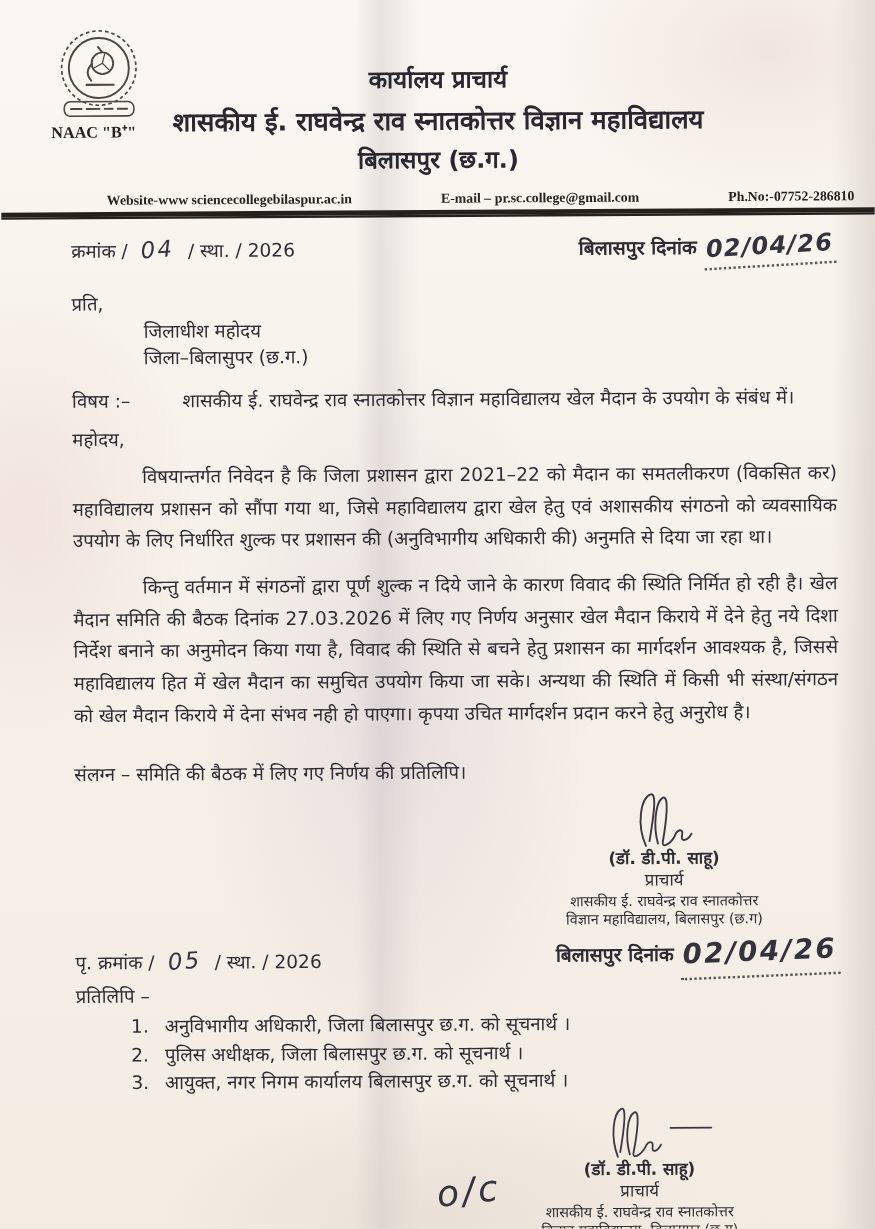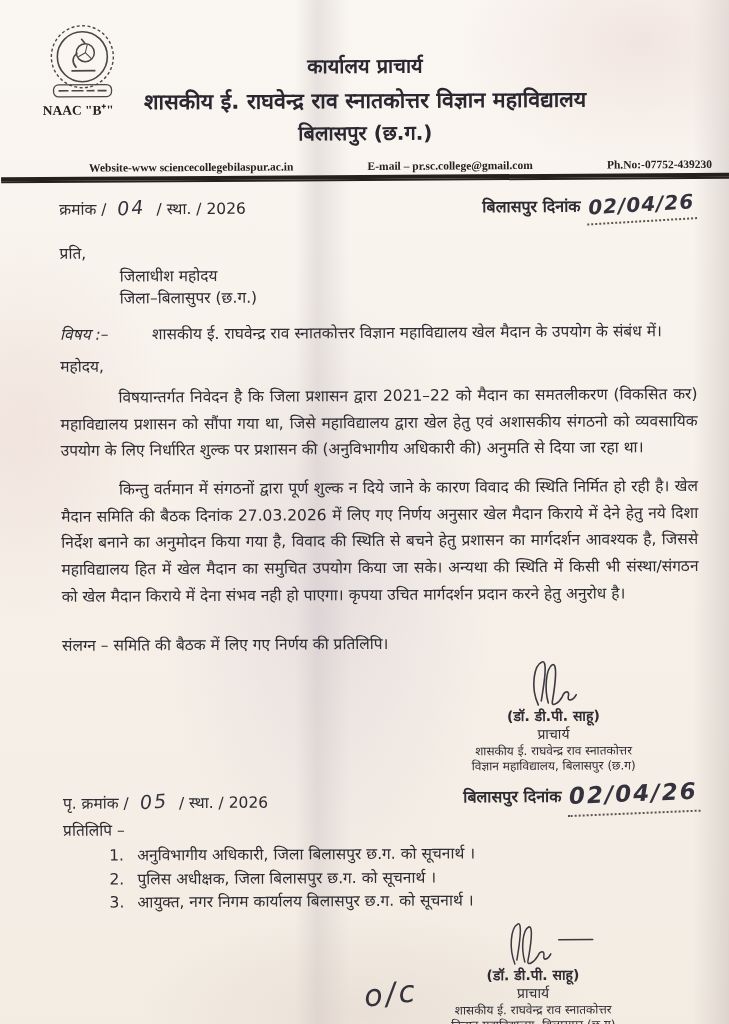--- a/index.html
+++ b/index.html
@@ -50,21 +50,21 @@
   .hand-num { font-size: 19px; letter-spacing: 2px; transform: rotate(-4deg); padding: 0 6px; }
   .hand-date { font-size: 20px; letter-spacing: 1px; transform: rotate(-3deg); border-bottom: 2px dotted #5a554e; padding: 0 2px; }
   .hand-date-big { font-size: 23px; letter-spacing: 2px; transform: rotate(-2deg); border-bottom: 2px dotted #5a554e; padding: 0 2px; }
   .date-line { font-size: 16px; font-weight: bold; }
   .ref-line { font-size: 15.5px; }
 
   .addressee { margin-top: 16px; }
   .addressee-lines { margin-left: 60px; line-height: 1.45; }
 
   .subject-row { display: flex; margin-top: 12px; }
-  .subject-label { flex: 0 0 78px; font-style: italic; }
+  .subject-label { flex: 0 0 78px; }
   .subject-text { flex: 1; padding-left: 14px; text-align: justify; }
 
   .greeting { margin-top: 8px; }
   .para { margin: 6px 0 0; text-align: justify; text-indent: 58px; line-height: 1.72; }
   .para2 { margin-top: 12px; }
   .enclosure { margin-top: 24px; }
 
   
   .sig-block { width: 280px; margin-left: auto; text-align: center; line-height: 1.3; }
   .sig1 { margin-top: 2px; margin-right: 6px; }
@@ -106,21 +106,21 @@
           <path d="M20 67 h10 M33 67 h12 M48 67 h8 M59 67 h9" stroke="#4c473f" stroke-width="1.6"></path>
         </svg>
         <div class="naac">NAAC "B⁺"</div>
       </div>
       <div class="h-office">कार्यालय प्राचार्य</div>
       <div class="h-college">शासकीय ई. राघवेन्द्र राव स्नातकोत्तर विज्ञान महाविद्यालय</div>
       <div class="h-place">बिलासपुर (छ.ग.)</div>
       <div class="contact-row">
         <span>Website-www sciencecollegebilaspur.ac.in</span>
         <span>E-mail – pr.sc.college@gmail.com</span>
-        <span>Ph.No:-07752-439230</span>
+        <span>Ph.No:-07752-286810</span>
       </div>
     </div>
     <div class="rule-double"></div>
 
     <div class="content">
 
       <div class="row-between">
         <div class="ref-line">
           <span>क्रमांक /</span>
           <span class="hand hand-num">04</span>

